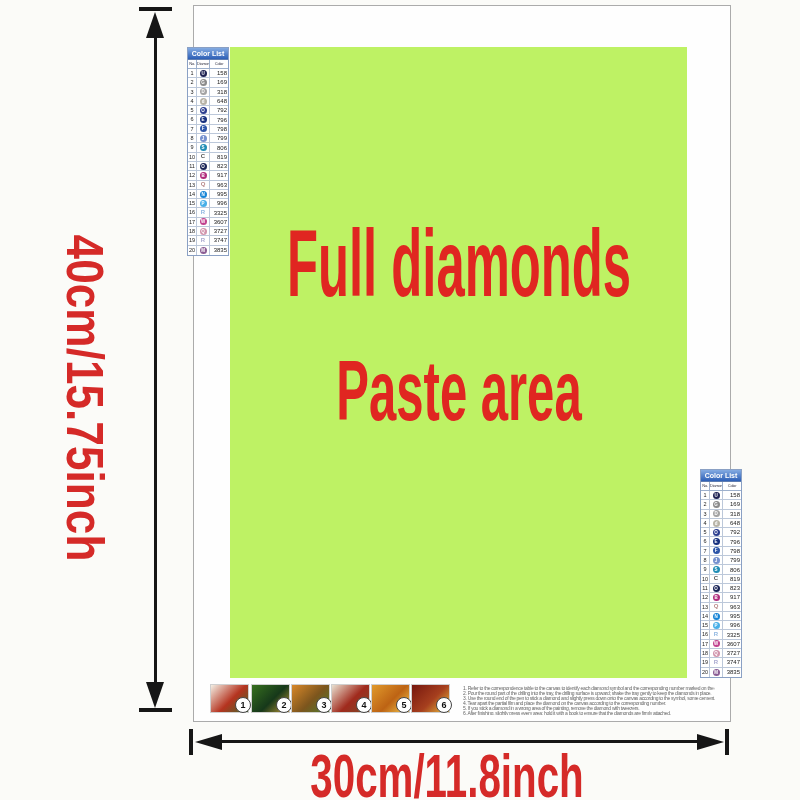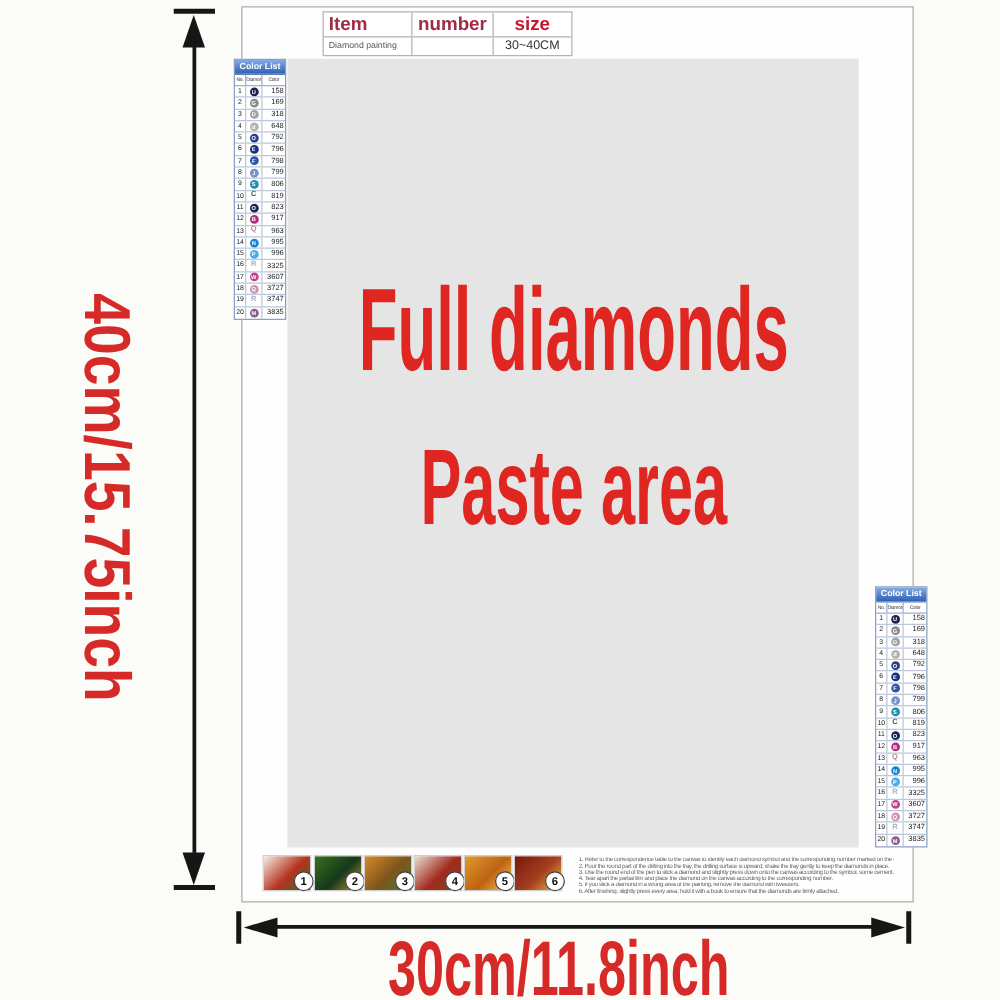--- a/index.html
+++ b/index.html
@@ -64,37 +64,25 @@
   .dim-h{left:85px;top:398px;font-size:52px;transform:translate(-50%,-50%) rotate(90deg) scaleX(0.85);}
   .dim-w{left:447px;top:776px;font-size:62px;transform:translate(-50%,-50%) scaleX(0.65);}
 </style>
 </head>
 <body>
 
 <div id="root">
 
   <div class="sheet"></div>
 
-  <div class="paste" id="pasteArea" style="background: #e5e5e5;">
+  <div class="paste" id="pasteArea" style="background: #bef264;">
     <div class="ptitle pt1" id="pt1" style="color: rgb(224, 38, 33);">Full diamonds</div>
     <div class="ptitle pt2" id="pt2" style="color: rgb(224, 38, 33);">Paste area</div>
   </div>
 
-  <div class="itable">
-    <div class="r hr">
-      <div class="c c1 h-item">Item</div>
-      <div class="c c2 h-number">number</div>
-      <div class="c c3 h-size">size</div>
-    </div>
-    <div class="r dr">
-      <div class="c c1 d-item">Diamond painting</div>
-      <div class="c c2 d-item"></div>
-      <div class="c c3 d-size">30~40CM</div>
-    </div>
-  </div>
 
   <div class="clist" style="left:187px;top:47px;">
     <div class="clist-title">Color List</div>
     <div class="clist-cols">
       <span class="w1">No.</span>
       <span class="w2">Diamond</span>
       <span class="w3">Color</span>
     </div>
     <div class="clist-body">
         <div class="crow">

